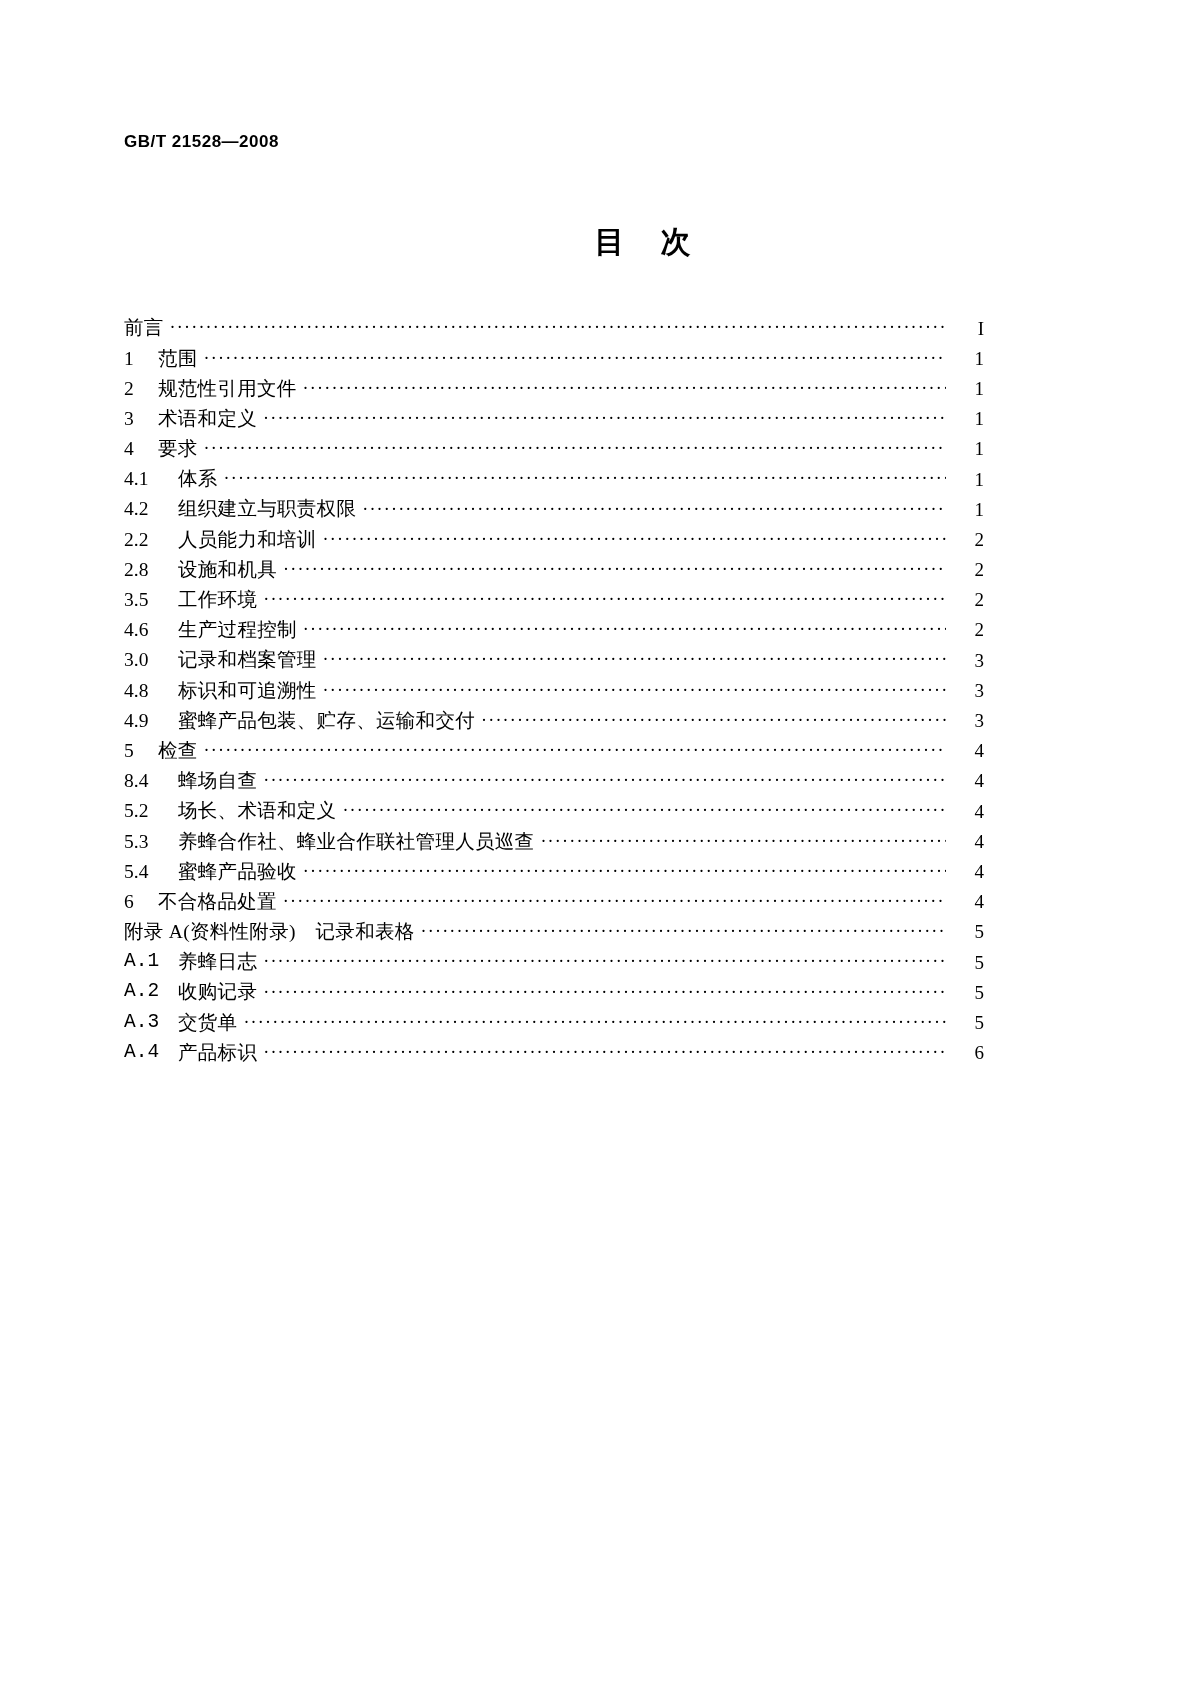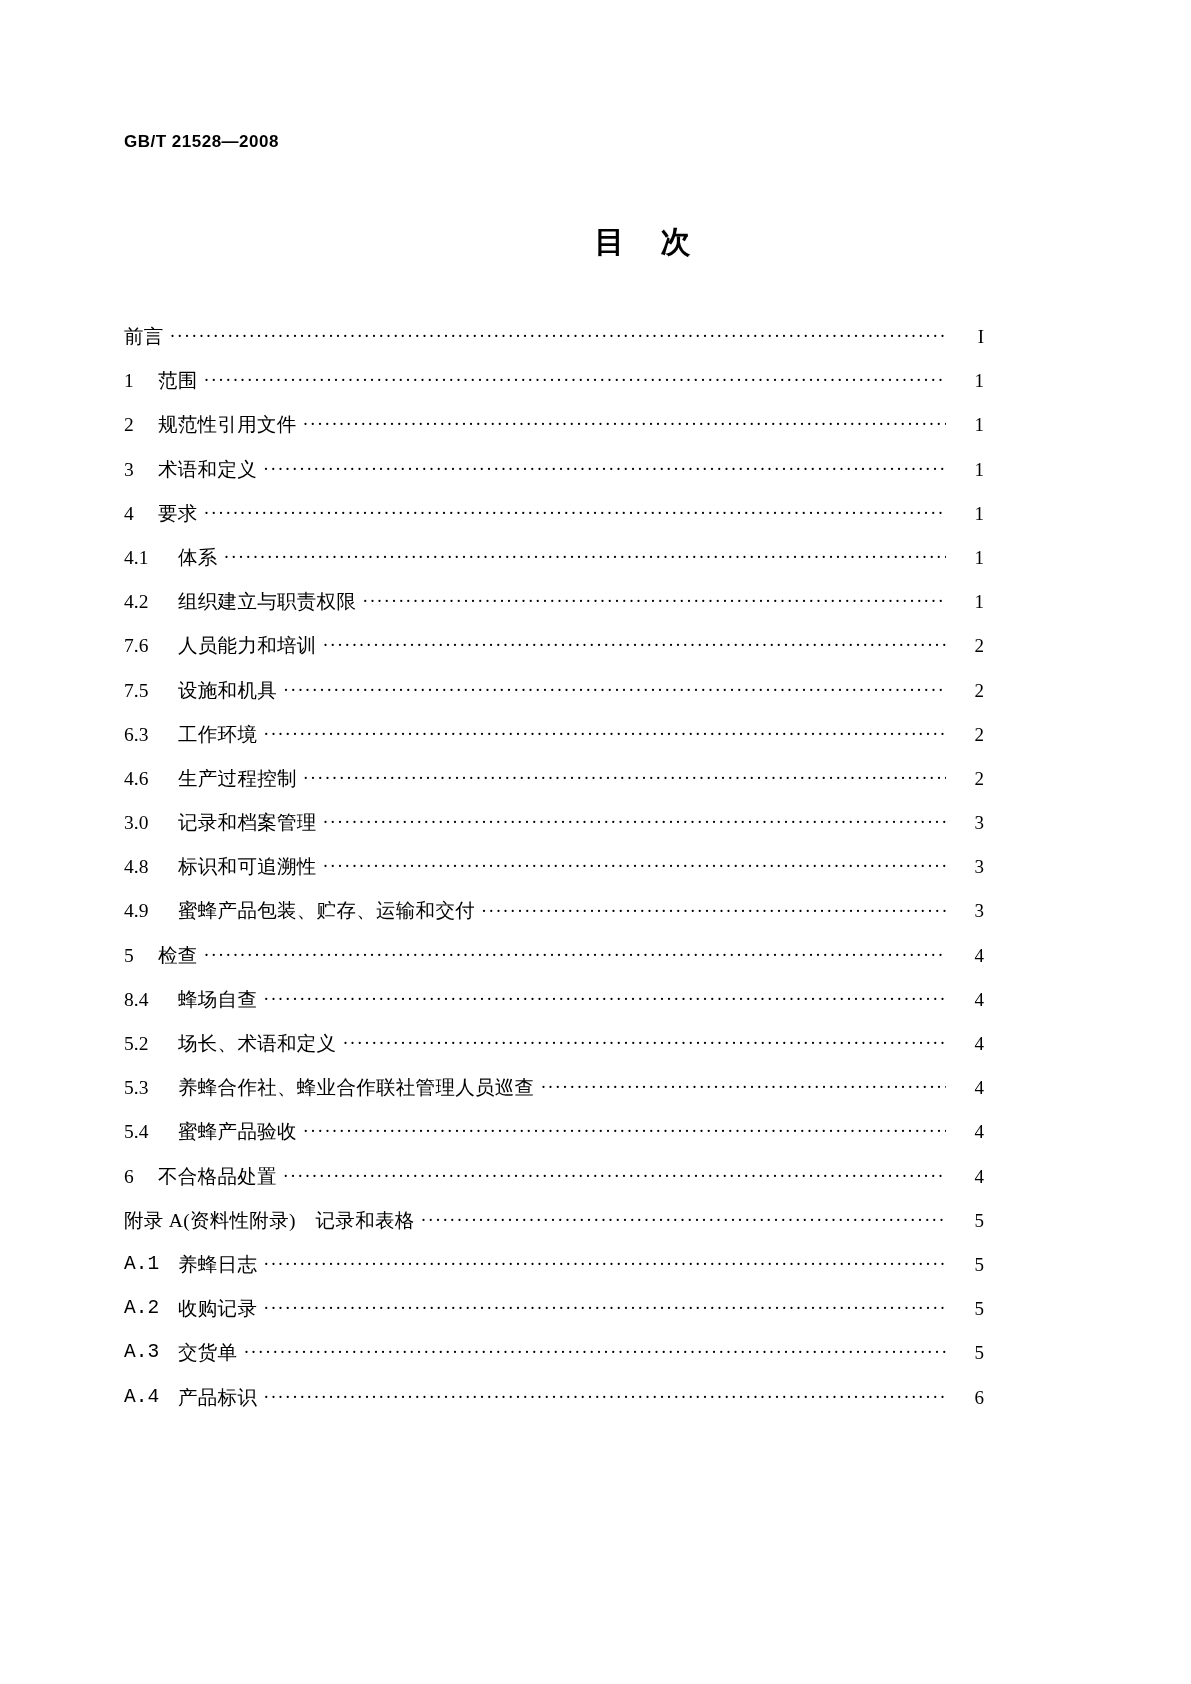--- a/index.html
+++ b/index.html
@@ -47,27 +47,26 @@
     width: 34px;
   }
   .toc {
     position: absolute;
     left: 124px;
     top: 296px;
     width: 860px;
   }
   .toc-row {
     display: flex;
-    align-items: flex-start;
+    align-items: center;
     width: 100%;
     font-size: 19.5px;
     line-height: 1.0;
     height: 30.2px;
     white-space: nowrap;
-    margin-top: 14px;
   }
   .toc-label {
     display: inline-block;
     flex: 0 0 auto;
     letter-spacing: 0.3px;
   }
   .toc-num {
     display: inline-block;
     flex: 0 0 auto;
     text-align: left;
@@ -155,33 +154,33 @@
         <span class="lead"></span>
         <span class="page-no">1</span>
       </div>
       <div class="toc-row lvl-2">
         <span class="toc-num num-mono">4.2</span>
         <span class="toc-label">组织建立与职责权限</span>
         <span class="lead"></span>
         <span class="page-no">1</span>
       </div>
       <div class="toc-row lvl-2">
-        <span class="toc-num num-mono">7.6</span>
+        <span class="toc-num num-mono">2.2</span>
         <span class="toc-label">人员能力和培训</span>
         <span class="lead"></span>
         <span class="page-no">2</span>
       </div>
       <div class="toc-row lvl-2">
-        <span class="toc-num num-mono">7.5</span>
+        <span class="toc-num num-mono">2.8</span>
         <span class="toc-label">设施和机具</span>
         <span class="lead"></span>
         <span class="page-no">2</span>
       </div>
       <div class="toc-row lvl-2">
-        <span class="toc-num num-mono">6.3</span>
+        <span class="toc-num num-mono">3.5</span>
         <span class="toc-label">工作环境</span>
         <span class="lead"></span>
         <span class="page-no">2</span>
       </div>
       <div class="toc-row lvl-2">
         <span class="toc-num num-mono">4.6</span>
         <span class="toc-label">生产过程控制</span>
         <span class="lead"></span>
         <span class="page-no">2</span>
       </div>

